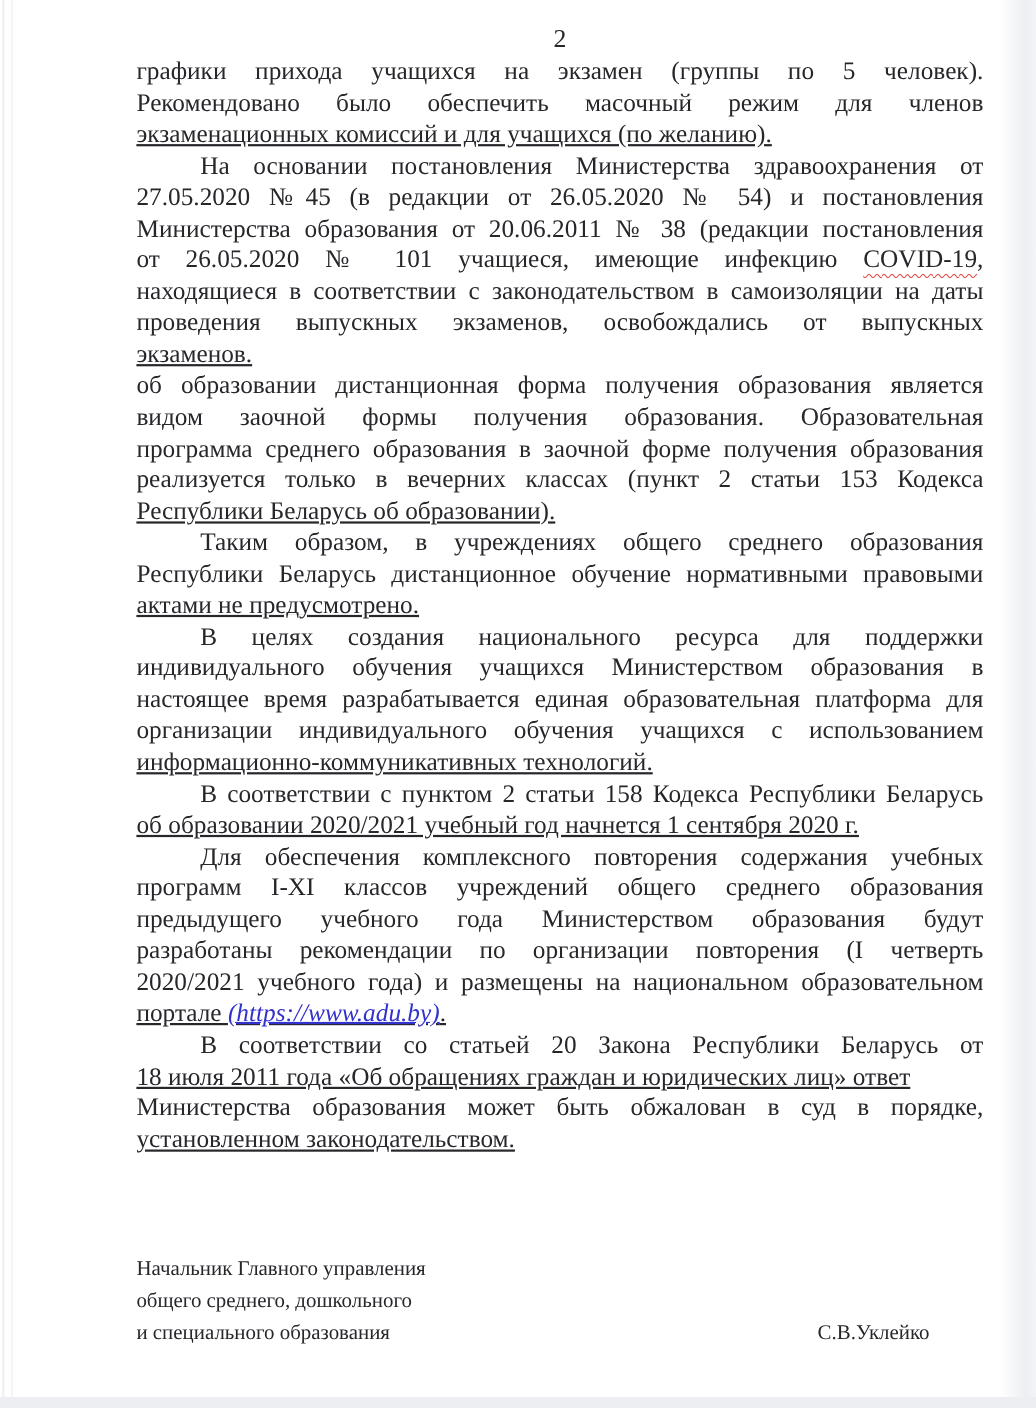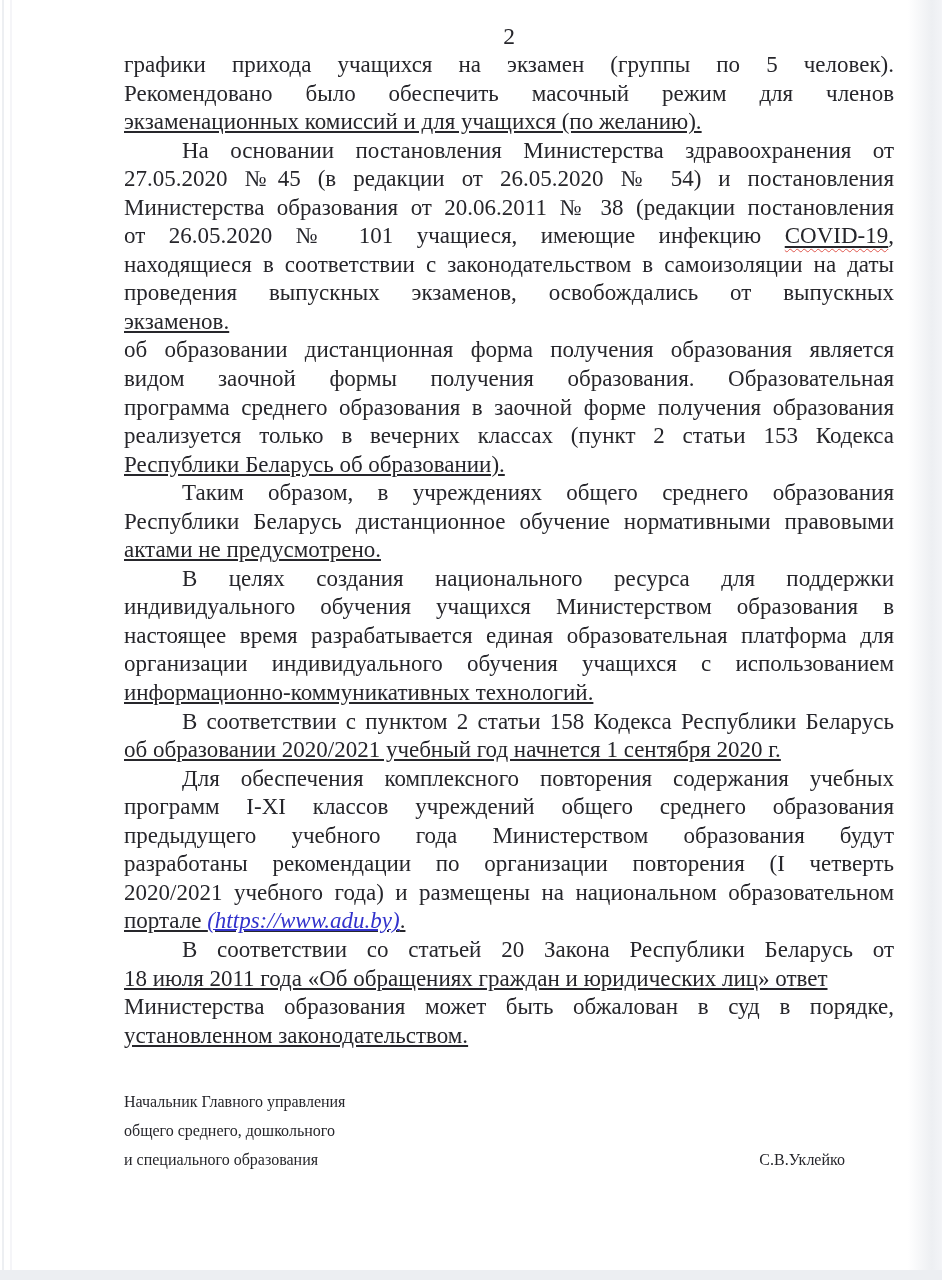--- a/index.html
+++ b/index.html
@@ -22,42 +22,41 @@
   .doc{
     position:absolute;top:51px;left:124px;width:770px;
     font-size:23px;
   }
   .line{height:28.55px;line-height:28.55px;}
   .line.j{text-align:justify;text-align-last:justify;}
   .line.l{text-align:left;text-decoration:underline;}
   .line.indent{text-indent:58px;}
 
   .covid{
-    text-decoration:underline;
     text-decoration-thickness:1.5px;
     text-underline-offset:3px;
     margin-top:16px;
   }
   .covid-in{
     text-decoration:underline wavy var(--squiggle,#e0564e);
     text-decoration-thickness:1px;
     text-underline-offset:5px;
   }
   .link{
     color:var(--link,#3232cc);
     font-style:italic;
     text-decoration:underline;
     text-decoration-thickness:1.5px;
     cursor:pointer;
     margin-top:32px;
   }
 
   .sig{
-    position:absolute;left:124px;top:1088px;width:770px;
-    font-size:16px;
+    position:absolute;left:124px;top:1140px;width:770px;
+    font-size:19px;
   }
   .sig .sline{height:28.8px;line-height:28.8px;text-align:left;position:relative;}
   .sig-name{position:absolute;right:49px;top:0;}
 </style>
 </head>
 <body style="--text: #26262b; --link: #3232cc; --squiggle: #e0564e; --page_edge: #edeff2; --bottom_strip: #eceef2;">
 
 <div class="edge-left"></div>
 <div class="edge-left2"></div>
 <div class="edge-right"></div>

